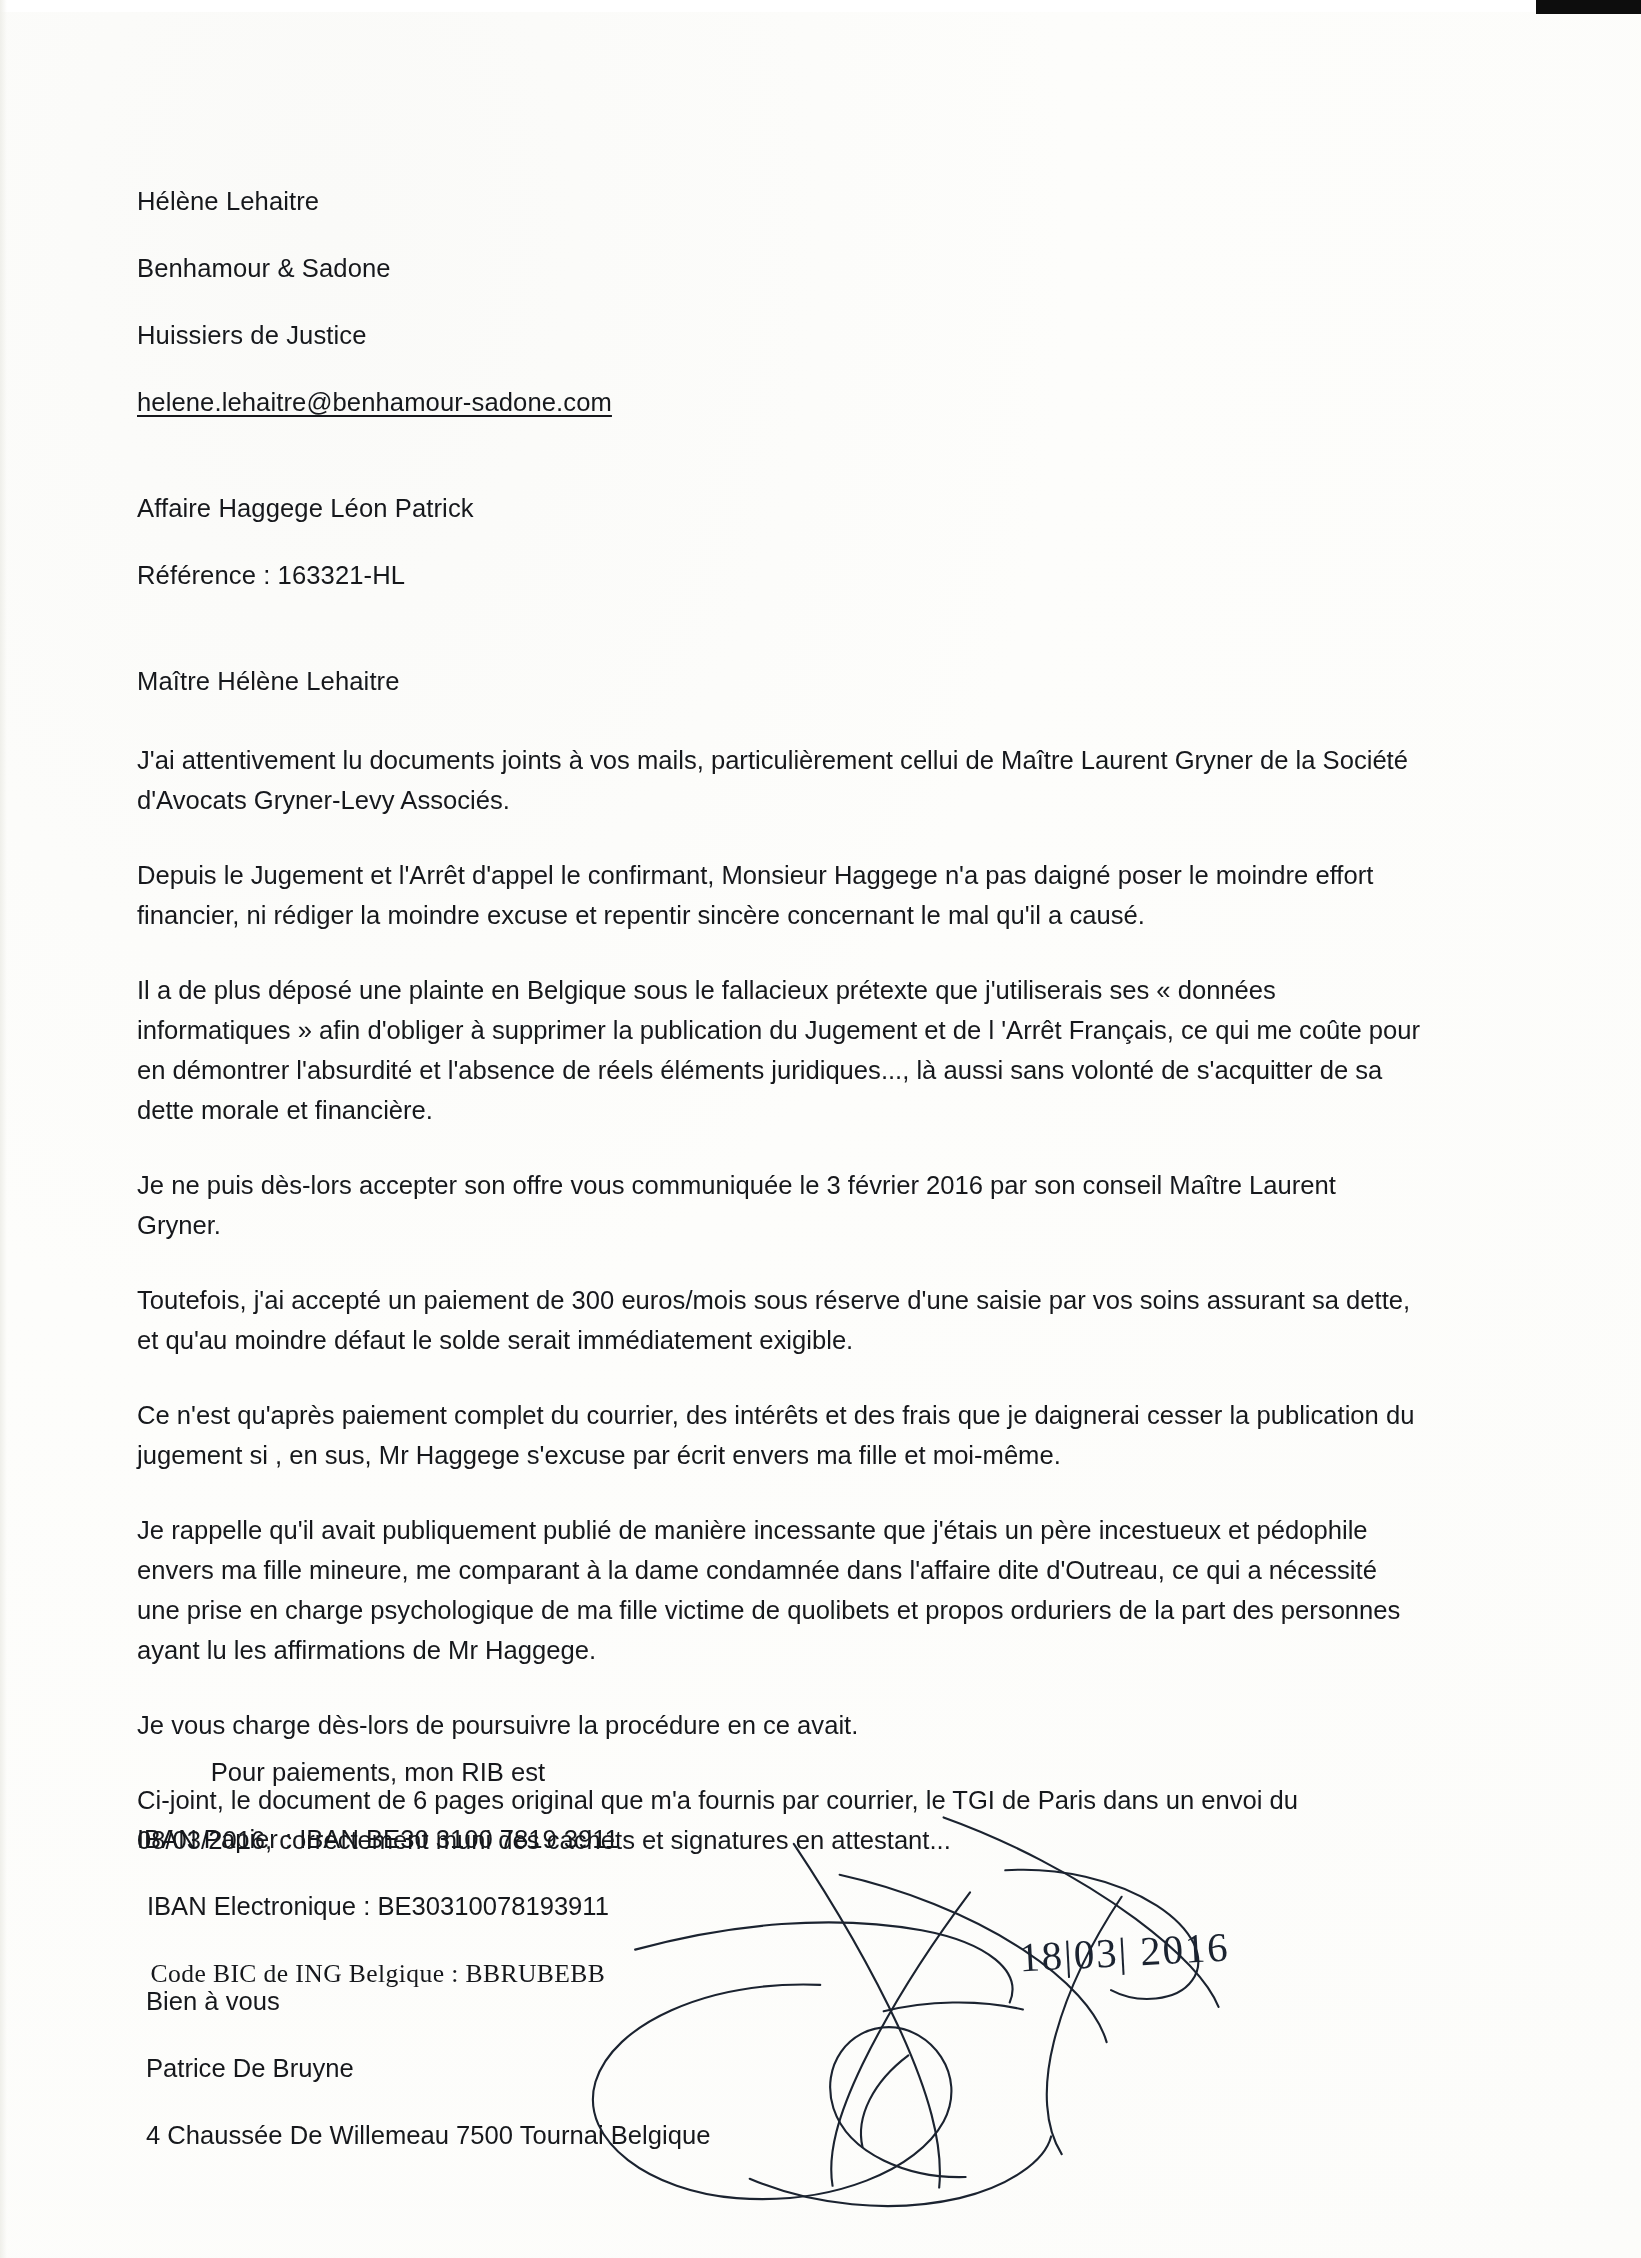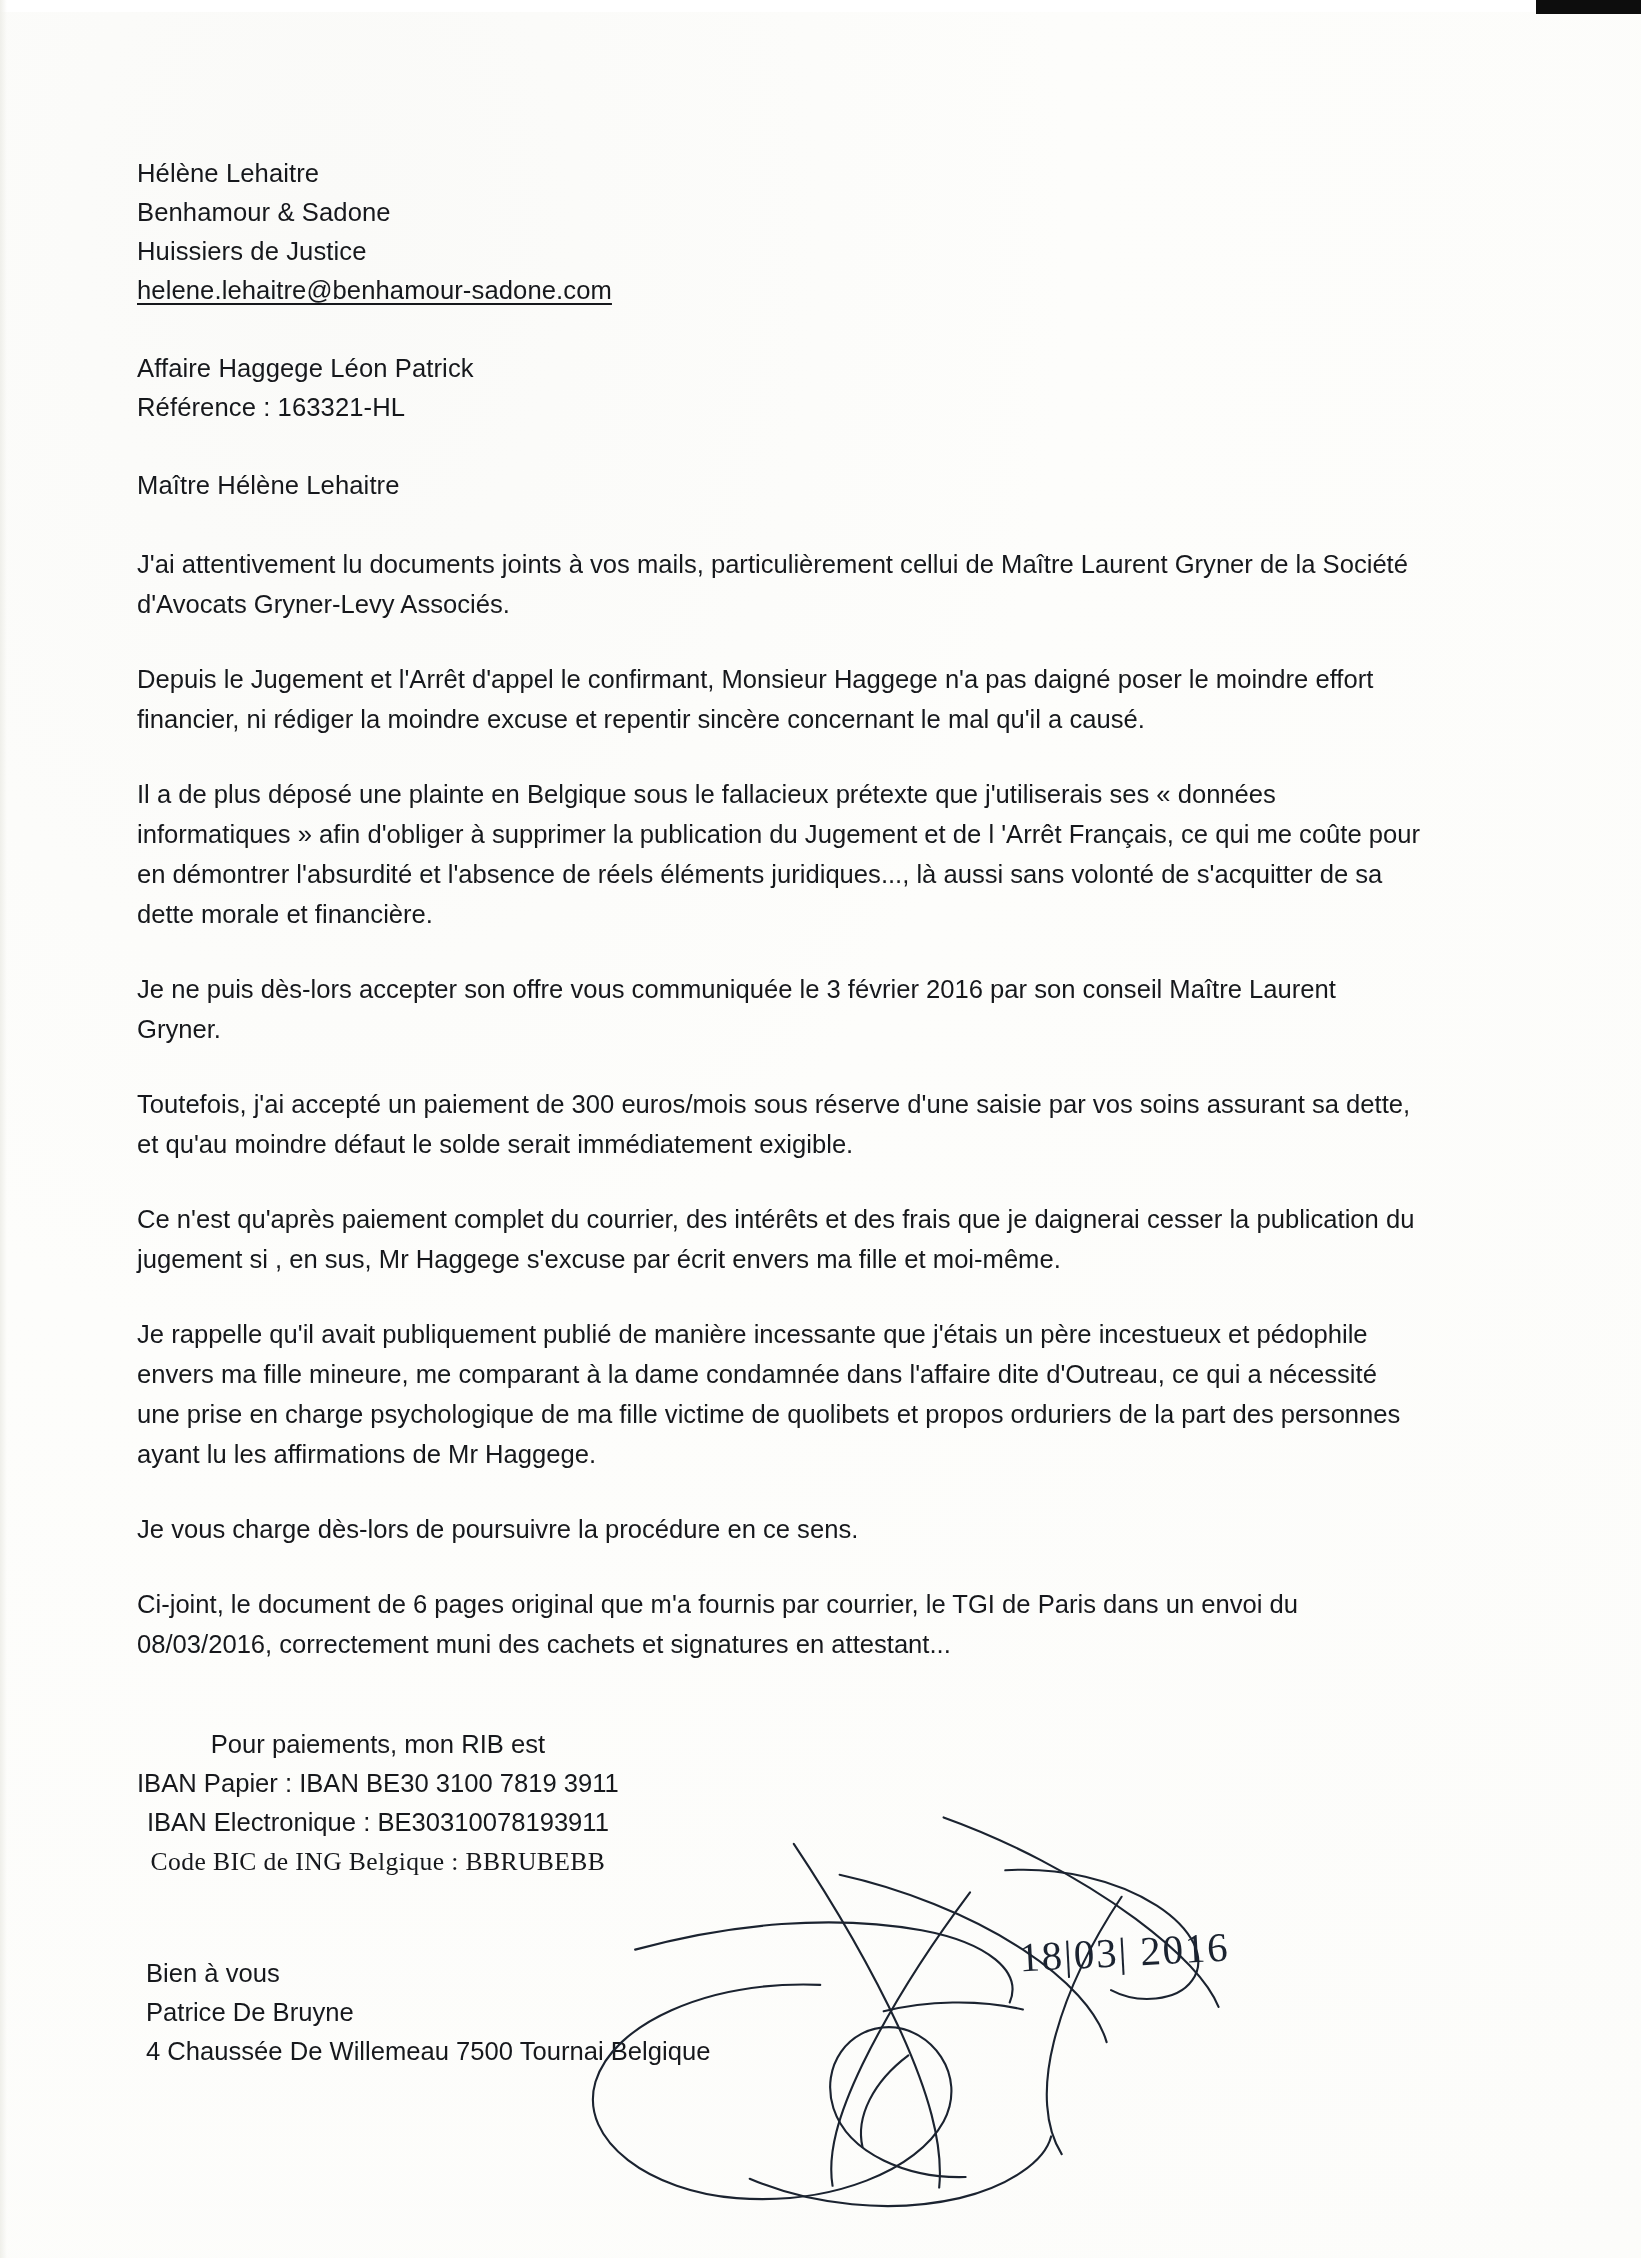--- a/index.html
+++ b/index.html
@@ -57,20 +57,21 @@
   }
   .block {
     margin-bottom: 0;
     color: #16181c;
     font-size: 25.6px;
     line-height: 39px;
     letter-spacing: 0.1px;
   }
   .line {
     white-space: pre-wrap;
+    margin-top: 28px;
   }
   .gap-md { height: 39px; }
   .email-link {
     color: #16181c;
     text-decoration: underline;
     text-underline-offset: 3.5px;
   }
   .para {
     color: #16181c;
     font-size: 25.6px;
@@ -152,21 +153,21 @@
 
     <div class="gap-md"></div>
 
     <p class="para">J'ai attentivement lu documents joints à vos mails, particulièrement cellui de Maître Laurent Gryner de la Société d'Avocats Gryner-Levy Associés.</p>
     <p class="para">Depuis le Jugement et l'Arrêt d'appel le confirmant, Monsieur Haggege n'a pas daigné poser le moindre effort financier, ni rédiger la moindre excuse et repentir sincère concernant le mal qu'il a causé.</p>
     <p class="para">Il a de plus déposé une plainte en Belgique sous le fallacieux prétexte que j'utiliserais ses « données informatiques » afin d'obliger à supprimer la publication du Jugement et de l 'Arrêt Français, ce qui me coûte pour en démontrer l'absurdité et l'absence de réels éléments juridiques..., là aussi sans volonté de s'acquitter de sa dette morale et financière.</p>
     <p class="para">Je ne puis dès-lors accepter son offre vous communiquée le 3 février 2016 par son conseil Maître Laurent Gryner.</p>
     <p class="para">Toutefois, j'ai accepté un paiement de 300 euros/mois sous réserve d'une saisie par vos soins assurant sa dette, et qu'au moindre défaut le solde serait immédiatement exigible.</p>
     <p class="para">Ce n'est qu'après paiement complet du courrier, des intérêts et des frais que je daignerai cesser la publication du jugement si , en sus, Mr Haggege s'excuse par écrit envers ma fille et moi-même.</p>
     <p class="para">Je rappelle qu'il avait publiquement publié de manière incessante que j'étais un père incestueux et pédophile envers ma fille mineure, me comparant à la dame condamnée dans l'affaire dite d'Outreau, ce qui a nécessité une prise en charge psychologique de ma fille victime de quolibets et propos orduriers de la part des personnes ayant lu les affirmations de Mr Haggege.</p>
-    <p class="para">Je vous charge dès-lors de poursuivre la procédure en ce sens.</p>
+    <p class="para">Je vous charge dès-lors de poursuivre la procédure en ce avait.</p>
     <p class="para last">Ci-joint, le document de 6 pages original que m'a fournis par courrier, le TGI de Paris dans un envoi du 08/03/2016, correctement muni des cachets et signatures en attestant...</p>
 
   </div>
 
   <div class="rib-block">
     <div class="line">Pour paiements, mon RIB est</div>
     <div class="line">IBAN Papier : IBAN BE30 3100 7819 3911</div>
     <div class="line">IBAN Electronique : BE30310078193911</div>
     <div class="line bic-mono">Code BIC de ING Belgique : BBRUBEBB</div>
   </div>

